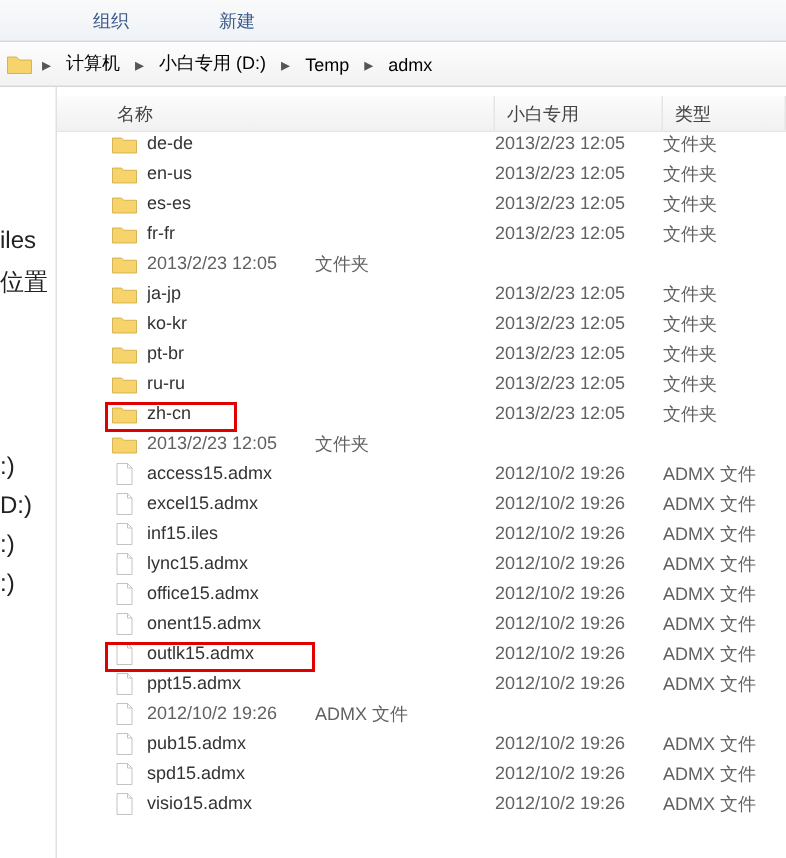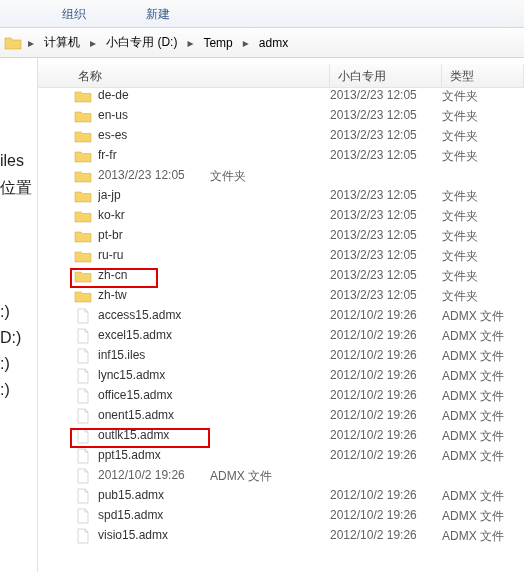--- a/index.html
+++ b/index.html
@@ -160,21 +160,20 @@
             </svg></span>
           <span class="name">zh-cn</span>
           <span class="date">2013/2/23 12:05</span>
           <span class="type">文件夹</span>
           <div class="highlight hl1"></div>
         </div>
         <div class="row">
           <span class="icon"><svg width="18" height="16">
               <path class="folder-icon" d="M1 4h6l1.5 1.5H17V14H1z"></path>
             </svg></span>
-          <span class="name">zh-tw</span>
           <span class="date">2013/2/23 12:05</span>
           <span class="type">文件夹</span>
         </div>
         <div class="row">
           <span class="icon"><svg width="18" height="16">
               <path class="file-icon" d="M4 1h7l3 3v11H4z"></path>
               <path d="M11 1v3h3" fill="none" stroke="#bcbcbc" stroke-width="0.6"></path>
             </svg></span>
           <span class="name">access15.admx</span>
           <span class="date">2012/10/2 19:26</span>

